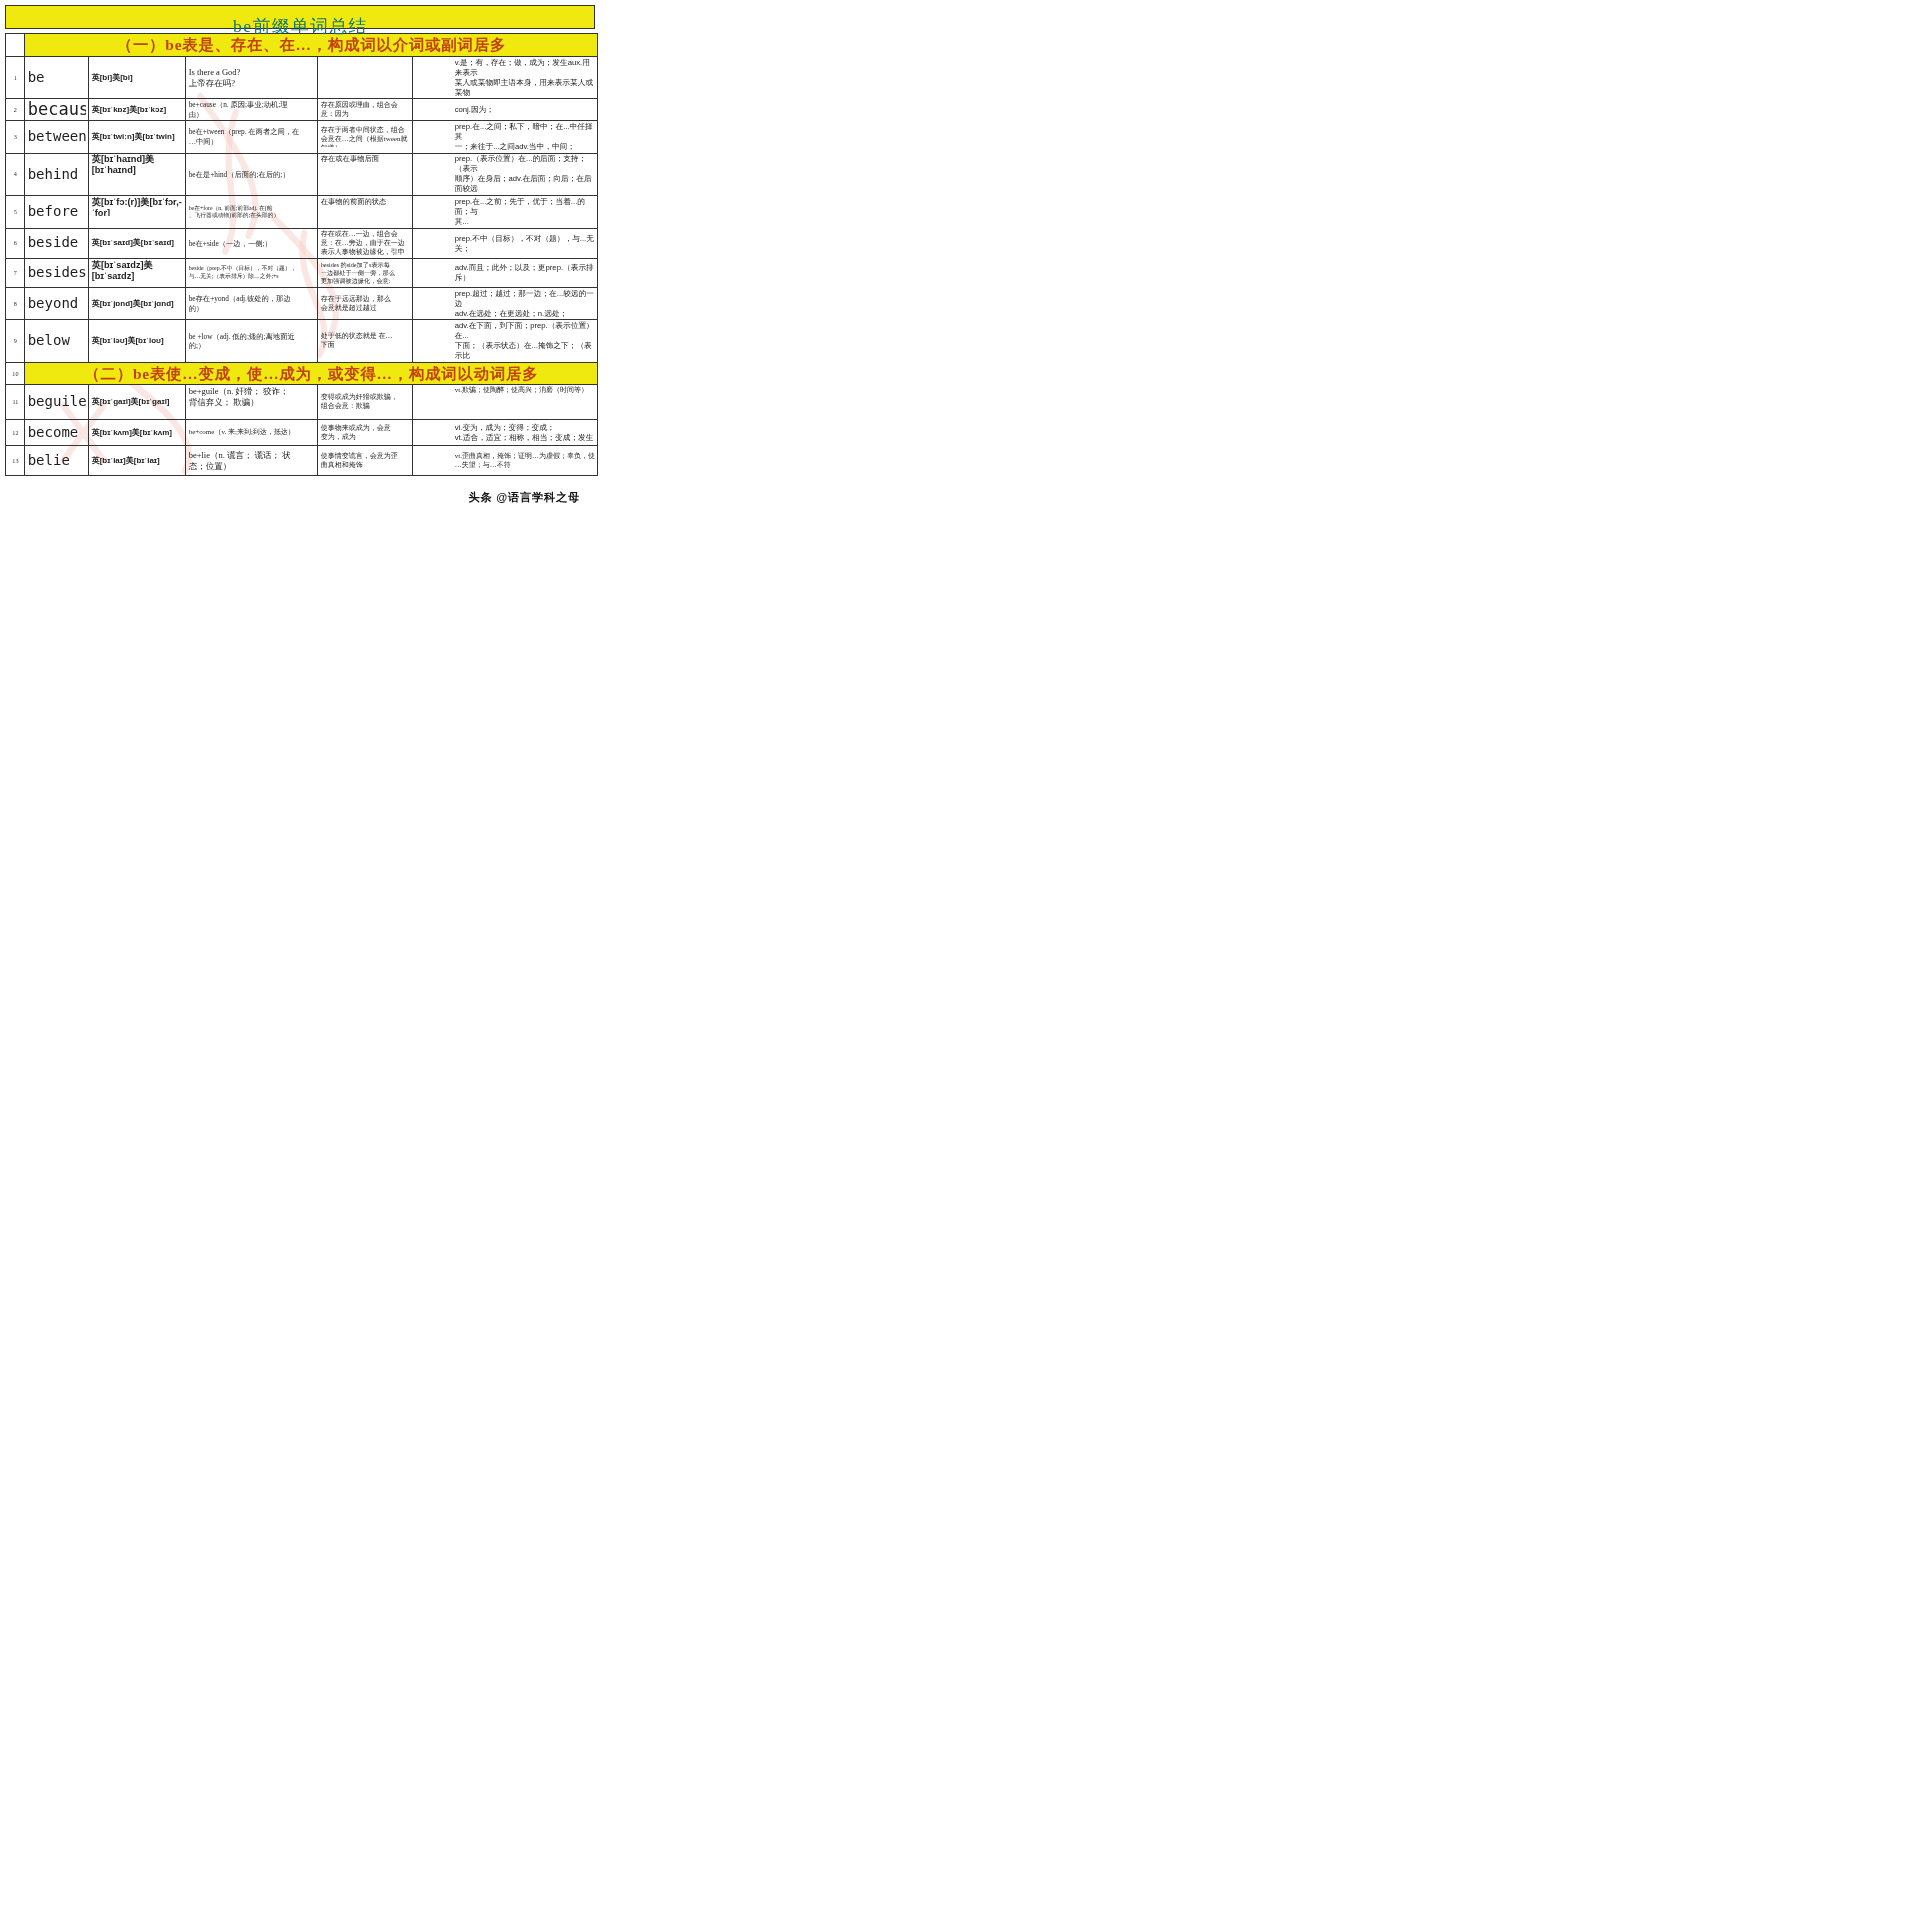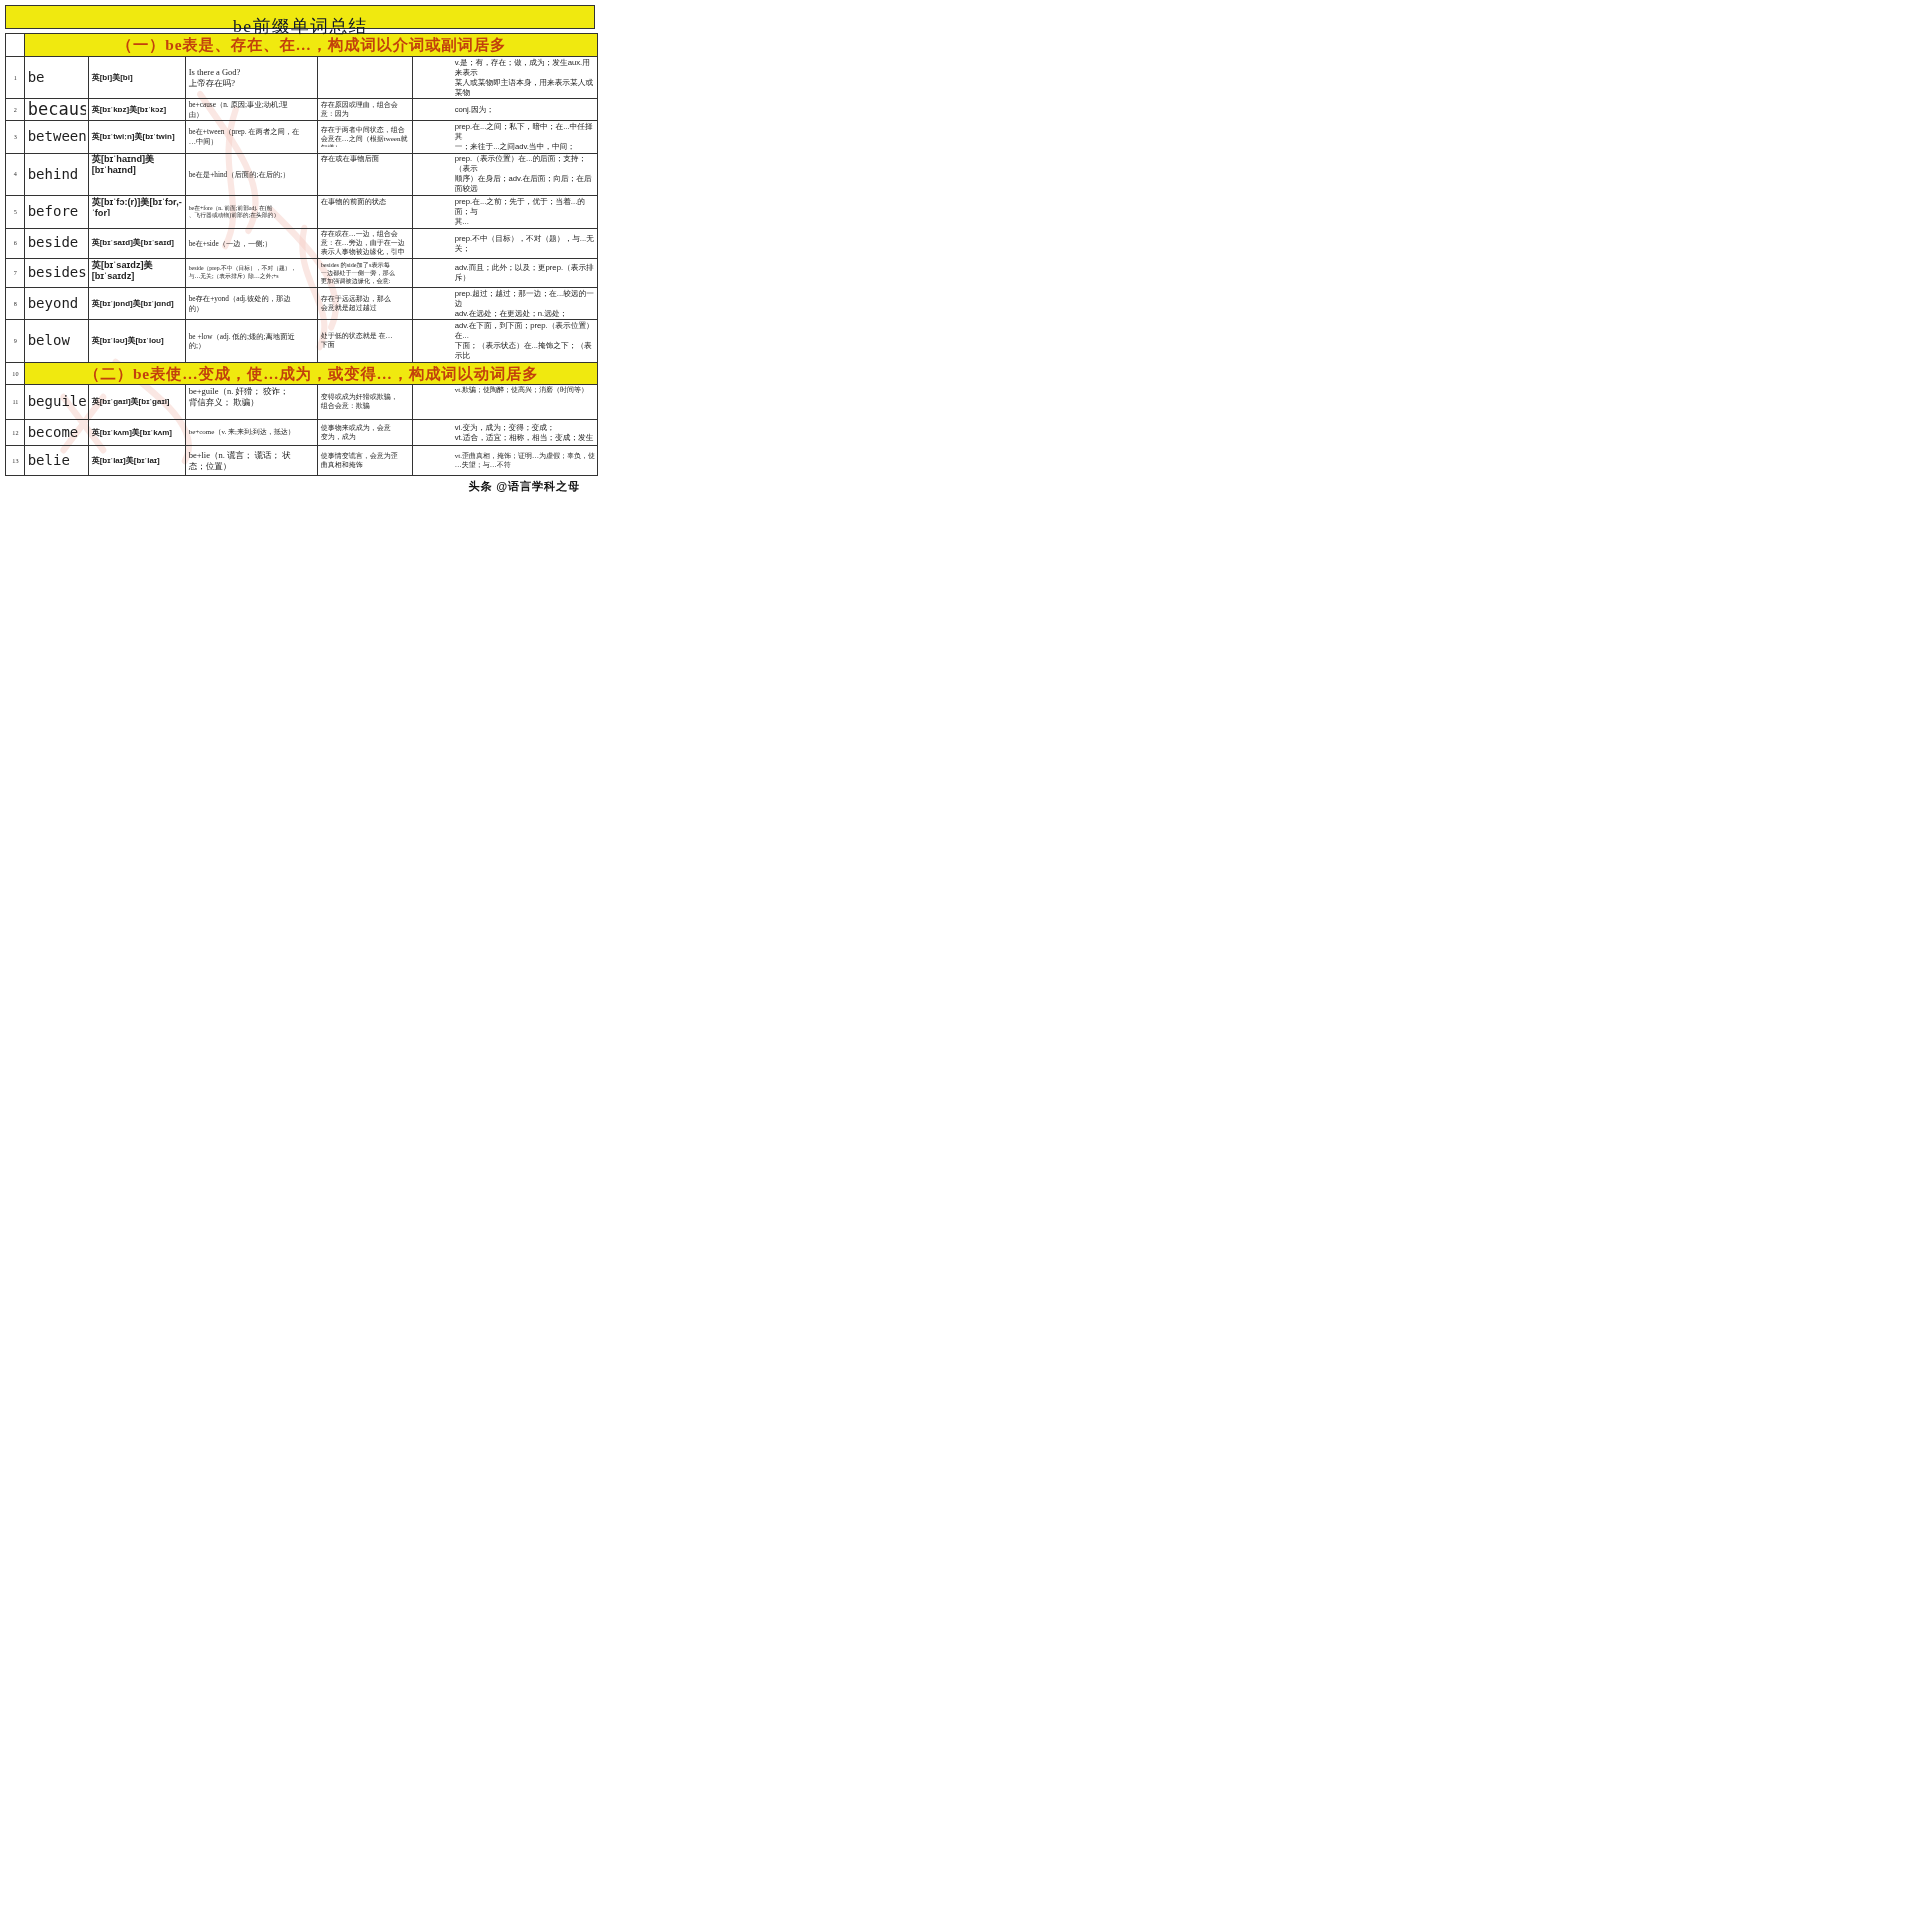--- a/index.html
+++ b/index.html
@@ -2,21 +2,21 @@
 <html style="font-size:6.2px"><head>
 <meta charset="utf-8">
 <style>
   html,body{margin:0;padding:0;background:#ffffff;}
   body{width:601px;font-family:"Liberation Serif",serif;color:#222;}
   .page{position:relative;width:590px;padding:4.6px 5.4px 6.2px 5.4px;}
   .decor{position:absolute;left:0;top:0;width:100%;height:100%;z-index:0;pointer-events:none;}
   .content{position:relative;z-index:1;}
 
   .title-bar{background:#F0E90F;border:1.2px solid #333;height:22.3px;display:flex;align-items:center;justify-content:center;}
-  .title-bar .t{font-size:17.7px;letter-spacing:1.5px;color:#0f172a;font-family:"Liberation Serif",serif;margin-top:18px;}
+  .title-bar .t{font-size:17.7px;letter-spacing:1.5px;color:#0f766e;font-family:"Liberation Serif",serif;margin-top:18px;}
   .gap{height:4.6px;}
 
   table{border-collapse:collapse;table-layout:fixed;width:100%;border:1.5px solid #333;background:transparent;}
   td{border:solid #333;border-width:1.5px 0.8px;padding:0.8px 2.3px;vertical-align:middle;overflow:hidden;}
   .cc{white-space:pre-line;line-height:1.28;}
 
   .num{text-align:center;font-size:6.2px;color:#333;font-family:"Liberation Serif",serif;}
   .word{font-family:"DejaVu Sans Mono","Liberation Mono",monospace;font-size:14px;color:#1d1d1d;line-height:1.12;}
   .pron{font-family:"Liberation Sans",sans-serif;font-size:8px;font-weight:600;line-height:1.2;}
   .brk{font-family:"Liberation Serif",serif;font-size:7.3px;}
@@ -36,21 +36,21 @@
   .vtop{vertical-align:top;}
   .clip50{height:19px;overflow:hidden;}
   .clip54{height:21px;overflow:hidden;}
   .clip55{height:19px;overflow:hidden;}
 
   tr.hdr{height:22.3px;}
   tr.r1{height:24px;} tr.r2{height:21px;} tr.r3{height:25px;} tr.r4{height:25px;}
   tr.r5{height:22.3px;} tr.r6{height:30px;} tr.r7{height:29px;} tr.r8{height:26px;}
   tr.r9{height:25px;} tr.r11{height:35px;} tr.r12{height:26px;} tr.r13{height:30px;}
 
-  .footer{margin-top:3px;text-align:right;padding-right:15.4px;}
+  .footer{margin-top:14px;text-align:right;padding-right:15.4px;}
   .footer .wm{font-family:"Liberation Sans",sans-serif;font-size:11.2px;font-weight:700;color:#141414;letter-spacing:0.8px;}
 </style>
 </head>
 <body>
 
 <div class="page">
 
   <svg class="decor" viewBox="0 0 1560 1140" preserveAspectRatio="none">
     <g fill="none" stroke="#F6CFC8" stroke-opacity="0.5" stroke-width="16" stroke-linecap="round">
       <path d="M 520 215 C 610 330, 705 430, 645 525"></path>

